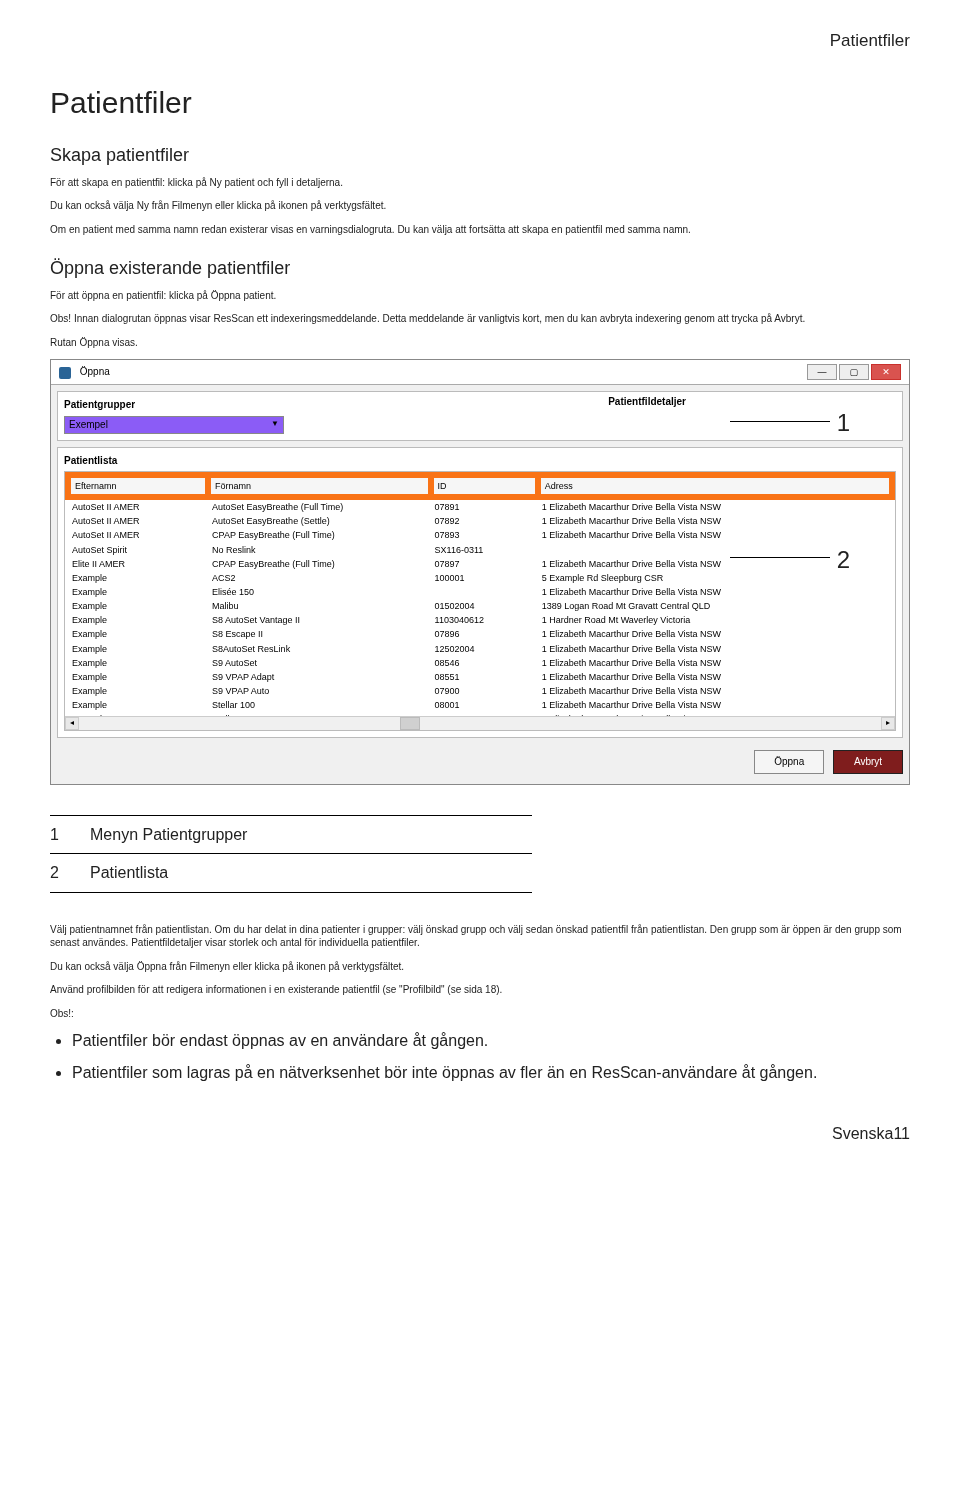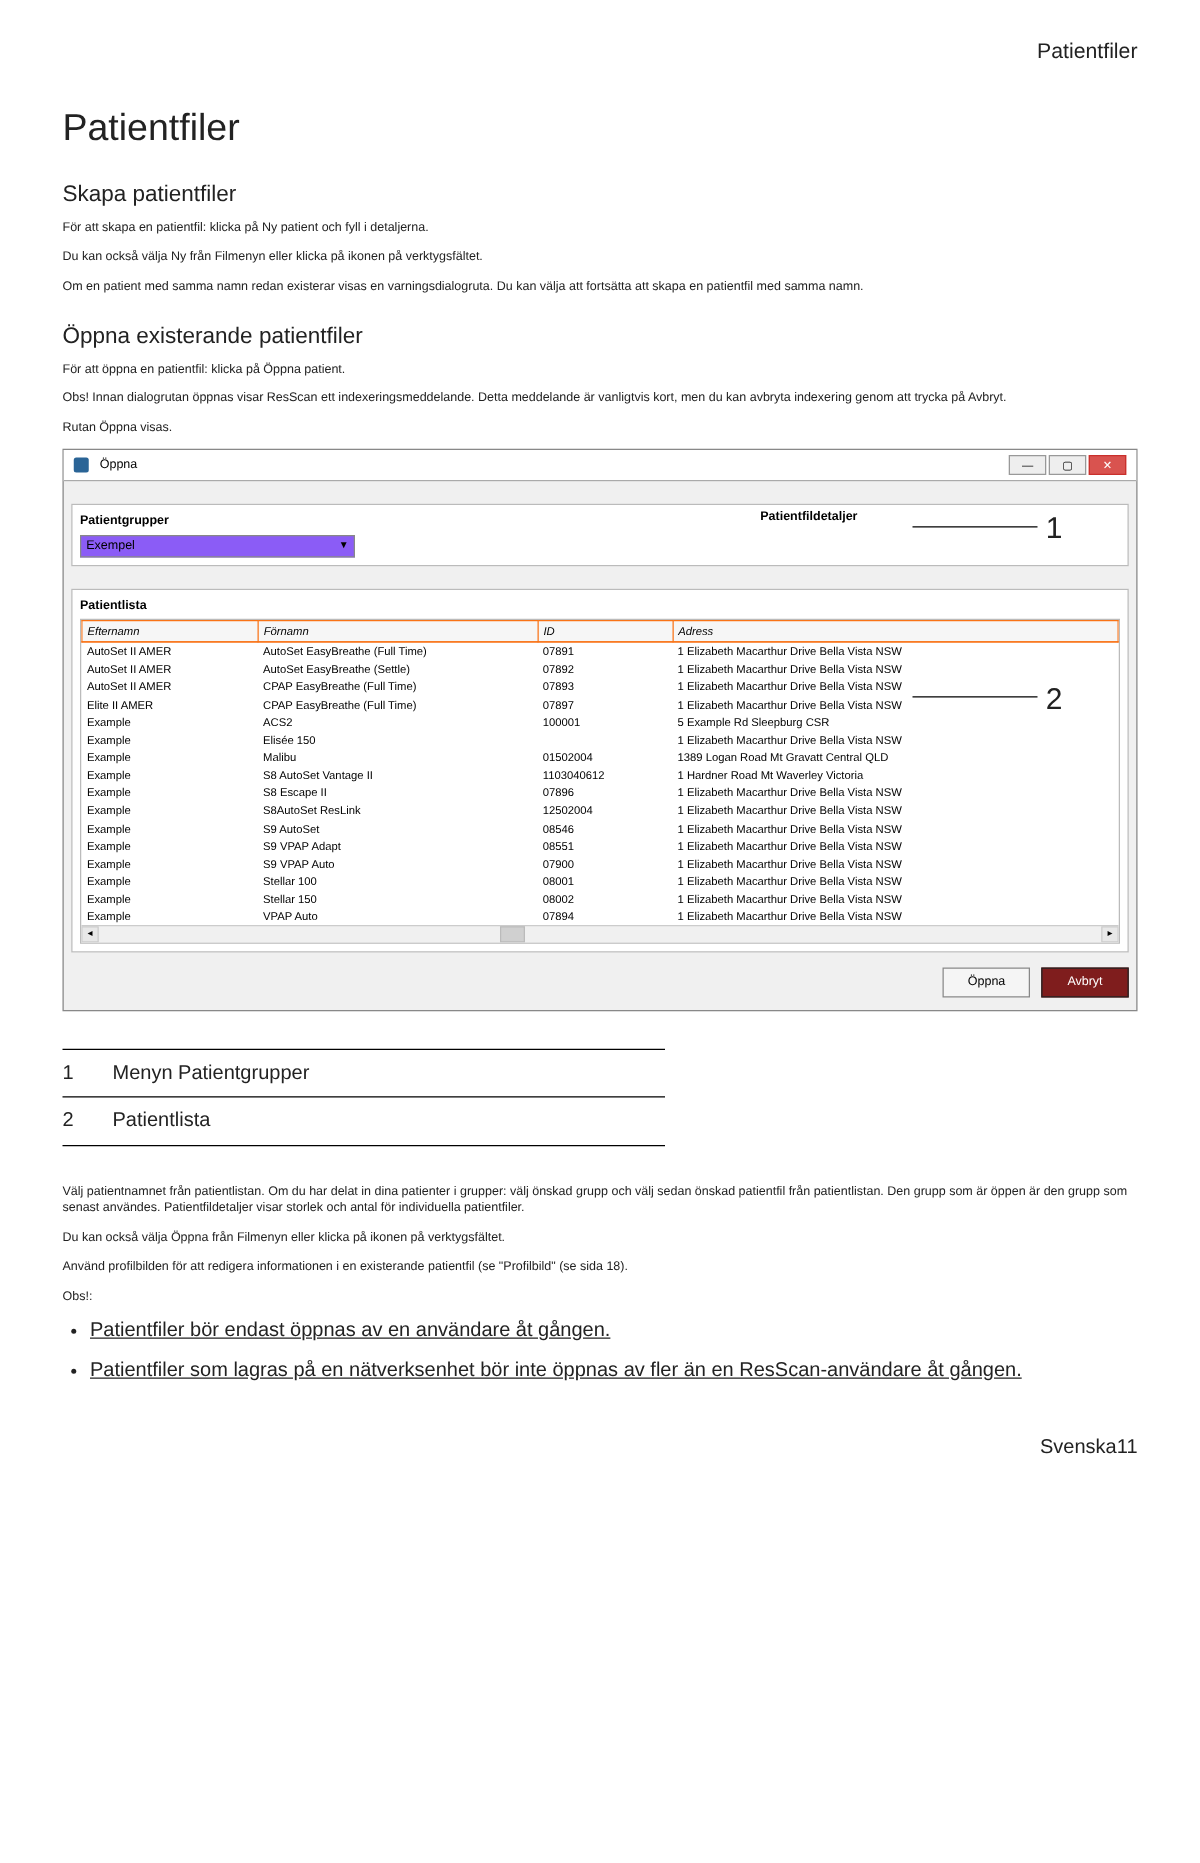--- a/index.html
+++ b/index.html
@@ -10,27 +10,27 @@
   p { font-size:10px; margin-bottom:10px; }
 
   
   .shot-wrap { position:relative; margin-top:10px; margin-bottom:30px; }
   .shot { border:1px solid #888; background:#f0f0f0; font-size:10px; color:#000; position:relative; }
   .win-title { background:#fff; border-bottom:1px solid #aaa; padding:4px 8px; display:flex; align-items:center; justify-content:space-between; }
   .win-icon { width:12px; height:12px; background:#2a6496; border-radius:2px; display:inline-block; margin-right:6px; vertical-align:middle; }
   .win-btns { display:flex; gap:2px; }
   .win-btn { width:30px; height:16px; border:1px solid #999; background:#eee; display:flex; align-items:center; justify-content:center; font-size:9px; }
   .win-btn.close { background:#d9534f; color:#fff; border-color:#c9302c; }
-  .panel { background:#fff; border:1px solid #bbb; margin:18px 6px 4px 6px; padding:6px; }
+  .panel { background:#fff; border:1px solid #bbb; margin:6px 6px 4px 6px; padding:6px; }
   .lbl-bold { font-weight:bold; font-size:10px; margin-bottom:4px; }
   .dd { width:220px; height:18px; border:1px solid #888; background:#8b5cf6; padding:1px 4px; display:flex; align-items:center; justify-content:space-between; }
   .dd .arr { font-size:8px; }
   .pf-right { position:absolute; right:216px; top:3px; font-weight:bold; font-size:10px; }
   .tbl { width:100%; border-collapse:collapse; font-size:9px; table-layout:fixed; }
-  .tbl th { text-align:left; font-weight:400; border:1px solid #f97316; padding:2px 4px; background:#f6f6f6;font-style:italic; }
+  .tbl th { text-align:left; font-weight:400; border:6px solid #f97316; padding:2px 4px; background:#f6f6f6; }
   .tbl td { padding:1px 4px; white-space:nowrap; overflow:hidden; text-overflow:ellipsis; }
   .tbl-wrap { border:1px solid #bbb; background:#fff; height:260px; overflow:hidden; position:relative; }
   .hscroll { position:absolute; bottom:0; left:0; right:0; height:14px; background:#f0f0f0; border-top:1px solid #ccc; display:flex; align-items:center; }
   .hscroll .end { width:14px; height:100%; border:1px solid #ccc; background:#e8e8e8; display:flex; align-items:center; justify-content:center; font-size:8px; }
   .hscroll .track { flex:1; height:100%; position:relative; }
   .hscroll .thumb { position:absolute; left:40%; width:20px; height:100%; background:#d0d0d0; border:1px solid #bbb; }
   .btn-row { text-align:right; padding:8px 6px 10px 6px; }
   .btn { display:inline-block; min-width:70px; padding:4px 16px; font-size:10px; border:1px solid #888; background:#f5f5f5; margin-left:6px; text-align:center; }
   .btn.primary { background:#7f1d1d; color:#fff; border-color:#222; }
 
@@ -40,21 +40,21 @@
   .callout.c2 { right:60px; top:185px; }
   .cline { position:absolute; background:#000; height:1px; }
   .cline.l1 { right:80px; top:62px; width:100px; }
   .cline.l2 { right:80px; top:198px; width:100px; }
 
   
   .legend { margin-top:10px; margin-bottom:30px; width:56%; font-size:16px; }
   .legend-row { display:flex; border-top:1px solid #000; padding:8px 0; }
   .legend-row:last-child { border-bottom:1px solid #000; }
   .legend-row .n { width:40px; }
-  ul.bul { margin-left:22px; margin-top:6px;text-decoration:underline; }
+  ul.bul { margin-left:22px; margin-top:6px; }
   ul.bul li { margin-bottom:10px; }
   .footer { display:flex; justify-content:flex-end; margin-top:40px; font-size:16px; }
 </style>
 </head>
 <body>
 
 <div class="header-right">Patientfiler</div>
 
 <h1>Patientfiler</h1>
 
@@ -122,20 +122,26 @@
                 <td>07892</td>
                 <td>1 Elizabeth Macarthur Drive Bella Vista NSW</td>
               </tr>
               <tr>
                 <td>AutoSet II AMER</td>
                 <td>CPAP EasyBreathe (Full Time)</td>
                 <td>07893</td>
                 <td>1 Elizabeth Macarthur Drive Bella Vista NSW</td>
               </tr>
               <tr>
+                <td>AutoSet Spirit</td>
+                <td>No Reslink</td>
+                <td>SX116-0311</td>
+                <td></td>
+              </tr>
+              <tr>
                 <td>Elite II AMER</td>
                 <td>CPAP EasyBreathe (Full Time)</td>
                 <td>07897</td>
                 <td>1 Elizabeth Macarthur Drive Bella Vista NSW</td>
               </tr>
               <tr>
                 <td>Example</td>
                 <td>ACS2</td>
                 <td>100001</td>
                 <td>5 Example Rd Sleepburg CSR</td>

